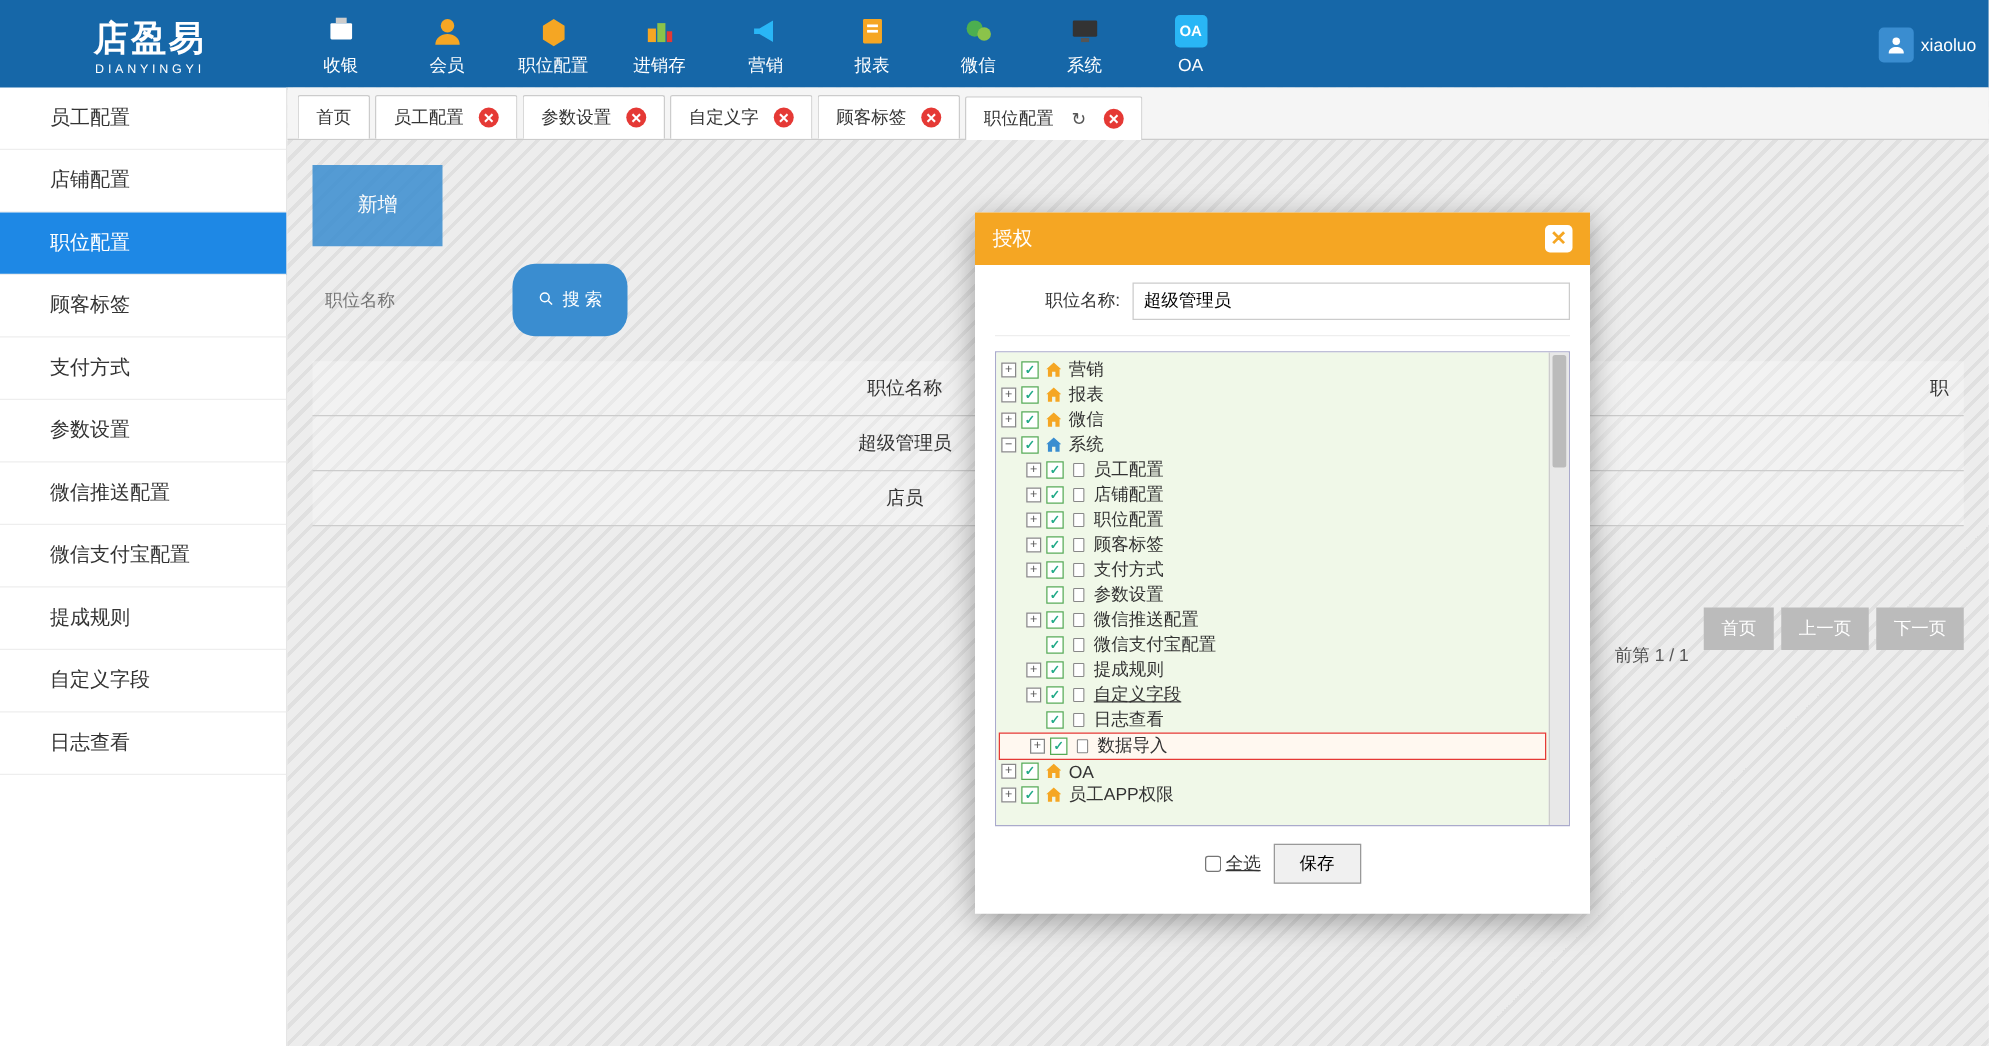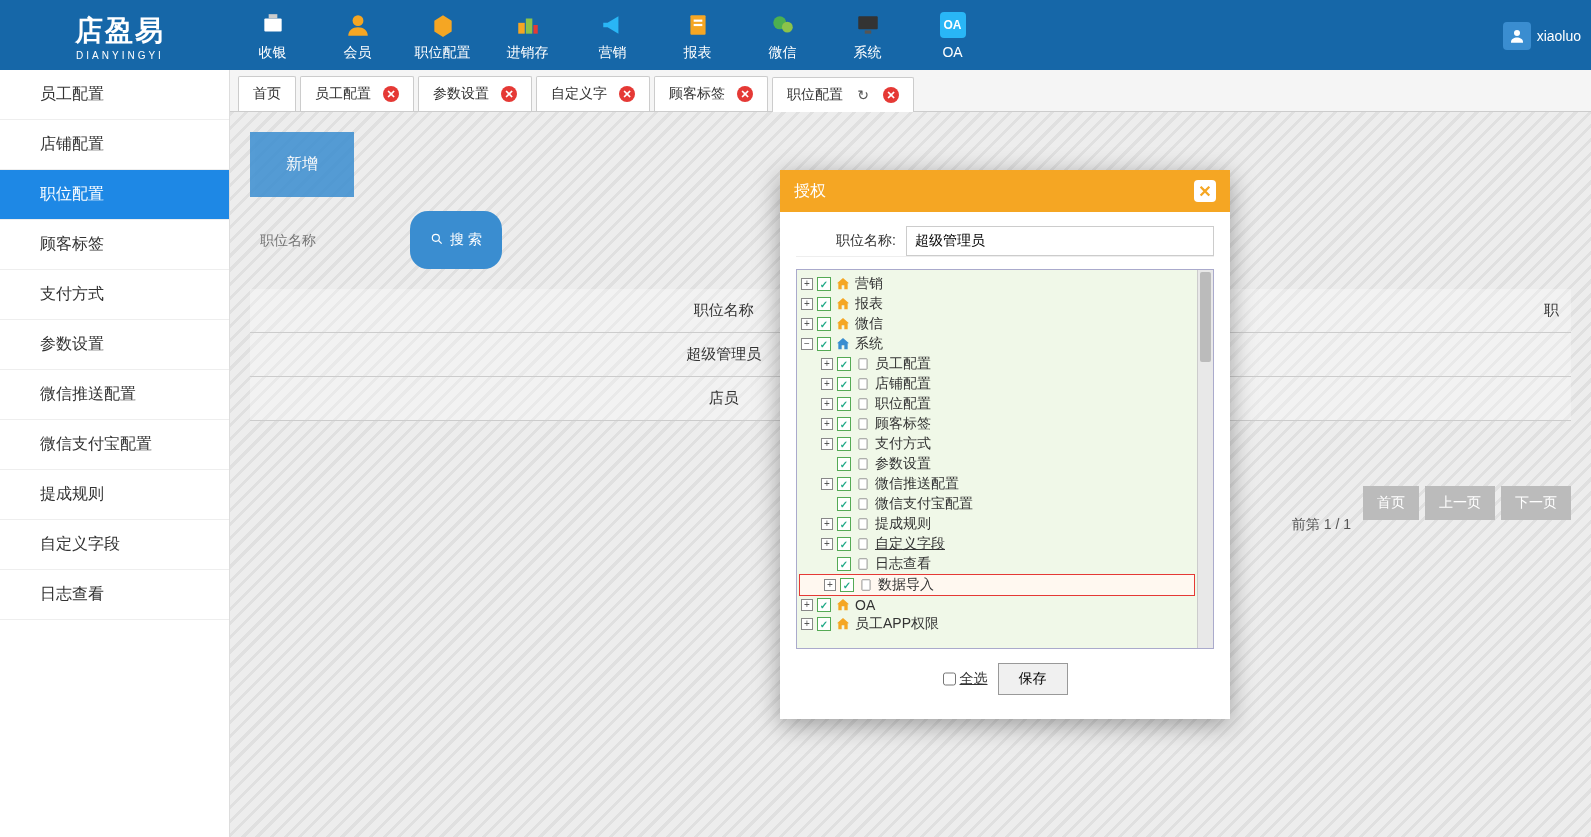--- a/index.html
+++ b/index.html
@@ -37,25 +37,25 @@
 .btn-primary { background: #3a8dd0; color: #fff; border: none; padding: 22px 36px; font-size: 16px; cursor: pointer; opacity: 0.85; }
 .search-row { margin-top: 14px; display: flex; align-items: center; gap: 10px; }
 .search-input { width: 150px; padding: 8px 10px; border: none; background: transparent; font-size: 14px; color: #666; }
 .btn-search { background: #3a8dd0; color: #fff; border: none; padding: 20px 20px; border-radius: 18px; font-size: 14px; cursor: pointer; display: flex; align-items: center; gap: 6px; }
 .table { width: 100%; margin-top: 20px; background: rgba(255,255,255,0.3); border-collapse: collapse; }
 .table th, .table td { padding: 12px; text-align: center; border-bottom: 1px solid #ccc; font-size: 15px; }
 .table th { font-weight: normal; color: #333; }
 .pagination { position: absolute; right: 20px; top: 360px; display: flex; align-items: center; gap: 6px; }
 .page-info { color: #555; margin-right: 6px; margin-top: 44px; }
 .page-btn { background: #bbb; color: #fff; border: none; padding: 8px 14px; cursor: pointer; font-size: 14px; }
-.modal { position: absolute; top: 100px; left: 550px; width: 450px; background: #fff; box-shadow: 0 6px 24px rgba(0,0,0,0.35); }
+.modal { position: absolute; top: 100px; left: 550px; width: 492px; background: #fff; box-shadow: 0 6px 24px rgba(0,0,0,0.35); }
 .modal-header { background: #f5a623; color: #fff; padding: 10px 14px; display: flex; justify-content: space-between; align-items: center; font-size: 16px; }
 .modal-close { width: 22px; height: 22px; background: #fff; color: #f5a623; border-radius: 4px; display: flex; align-items: center; justify-content: center; font-weight: bold; cursor: pointer; }
 .modal-body { padding: 14px 16px 18px; }
-.form-row { display: flex; align-items: center; gap: 10px; border-bottom: 1px solid #eee; margin-bottom: 12px; }
+.form-row { display: flex; align-items: center; gap: 10px; padding-bottom: 12px; border-bottom: 1px solid #eee; margin-bottom: 12px; }
 .form-label { width: 100px; text-align: right; }
 .form-input { flex: 1; padding: 6px 8px; border: 1px solid #ccc; font-size: 14px; }
 
 
 .tree-wrap { border: 1px solid #aac; height: 380px; display: flex; }
 .tree { flex: 1; background: #f0f8e8; overflow-y: auto; padding: 4px 0; font-size: 14px; }
 .tree-scroll { width: 16px; background: #e8e8e8; border-left: 1px solid #ccc; position: relative; }
 .tree-scroll-thumb { position: absolute; top: 2px; left: 2px; right: 2px; height: 90px; background: #bbb; border-radius: 2px; }
 .tree-node { display: flex; align-items: center; gap: 4px; padding: 1px 4px; white-space: nowrap; }
 .tree-node.highlighted { border: 1px solid #e53935; background: #fff8f0; margin: 0 2px; }

